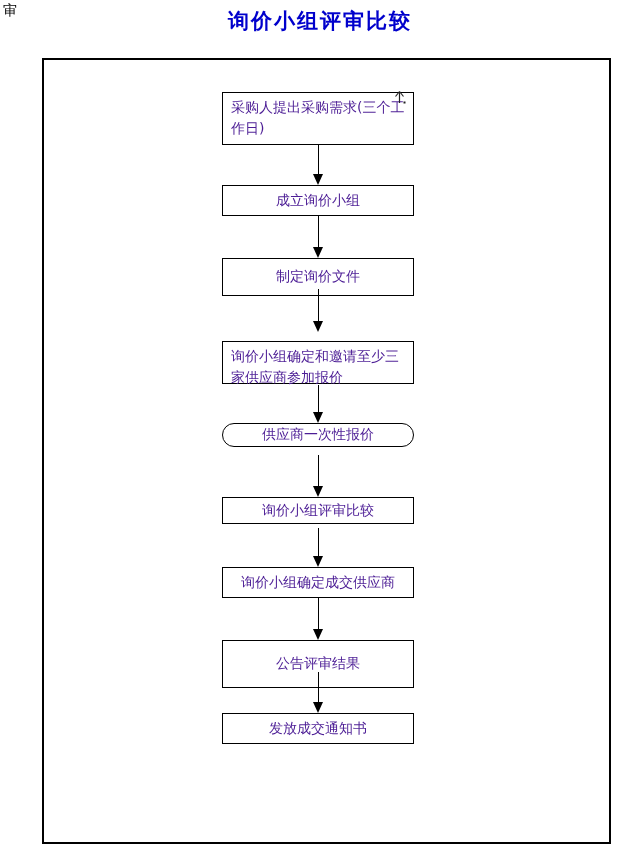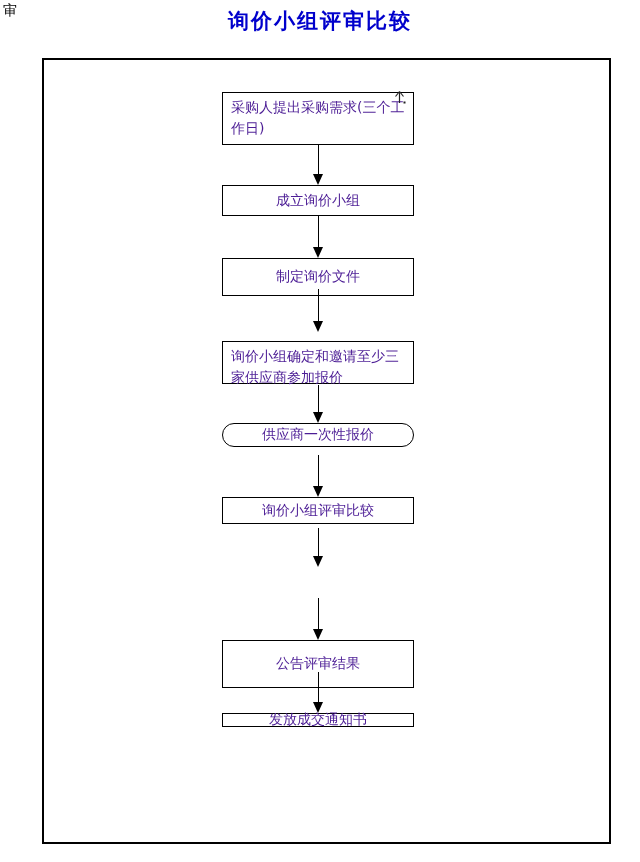--- a/index.html
+++ b/index.html
@@ -84,30 +84,31 @@
     <div class="node center" style="top: 363px; height: 24px; border-radius: 13px;">供应商一次性报价</div>
     <div class="arrow" style="left: 268.5px; top: 395px; height: 42px;">
       <div class="arrow-stem" style="height: 33px;"></div>
       <div class="arrow-head"></div>
     </div>
     <div class="node center" style="top: 437px; height: 27px;">询价小组评审比较</div>
     <div class="arrow" style="left: 268.5px; top: 468px; height: 39px;">
       <div class="arrow-stem" style="height: 30px;"></div>
       <div class="arrow-head"></div>
     </div>
+    <div class="node center" style="top: 507px; height: 31px;">询价小组确定成交供应商</div>
     <div class="arrow" style="left: 268.5px; top: 538px; height: 42px;">
       <div class="arrow-stem" style="height: 33px;"></div>
       <div class="arrow-head"></div>
     </div>
     <div class="node center" style="top: 580px; height: 48px;">公告评审结果</div>
     <div class="arrow" style="left: 268.5px; top: 612px; height: 41px;">
       <div class="arrow-stem" style="height: 32px;"></div>
       <div class="arrow-head"></div>
     </div>
-    <div class="node center" style="top: 653px; height: 14px;">发放成交通知书</div>
+    <div class="node center" style="top: 653px; height: 31px;">发放成交通知书</div>
   </div>
 
 <svg class="cursor-icon" width="14" height="15" viewBox="0 0 14 15">
   <line x1="5.5" y1="14" x2="5.5" y2="3.5" stroke="#222" stroke-width="1.2"></line>
   <line x1="5.5" y1="2.5" x2="1.5" y2="7.5" stroke="#222" stroke-width="1.2"></line>
   <line x1="5.5" y1="2.5" x2="9.5" y2="7.5" stroke="#222" stroke-width="1.2"></line>
   <rect x="9.5" y="12.5" width="2" height="2" fill="#222"></rect>
 </svg>
 
 </body></html>

